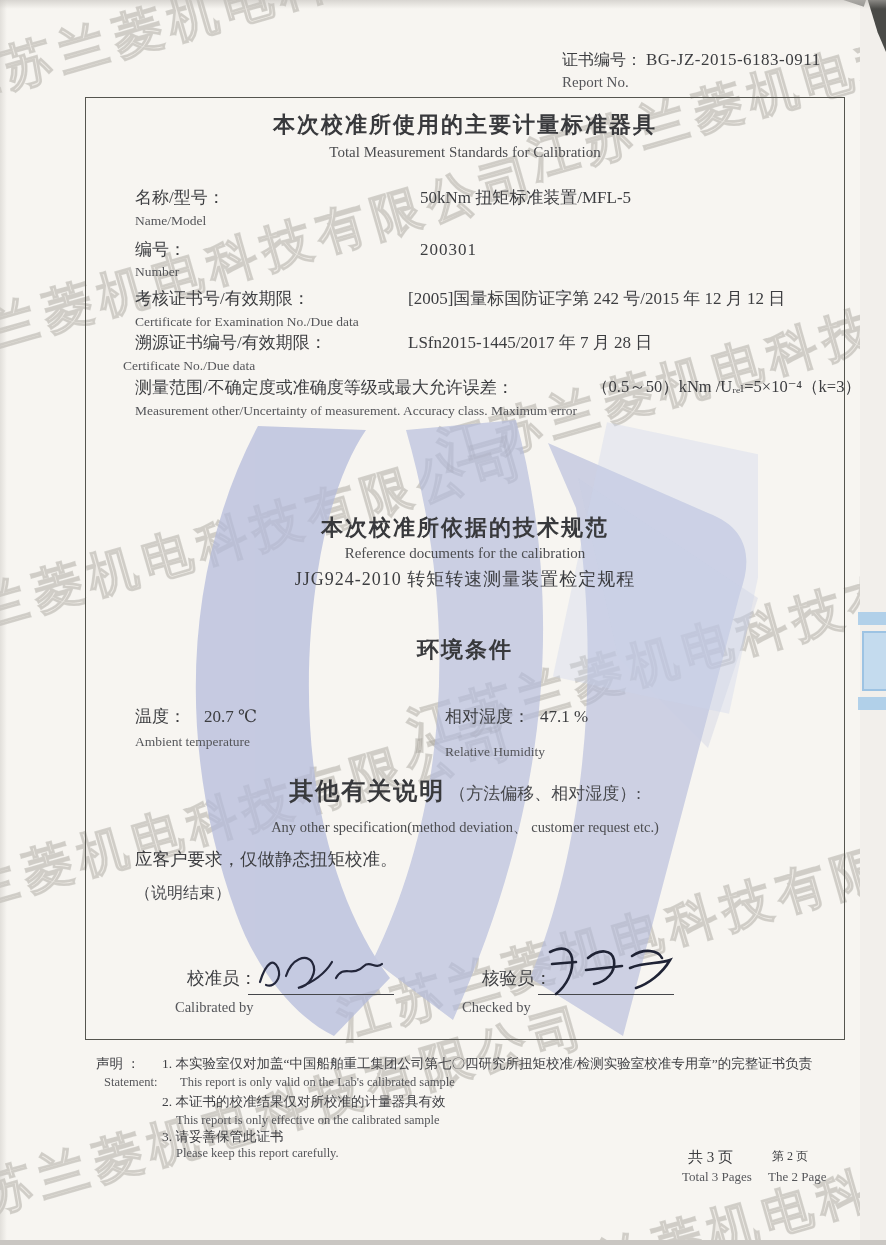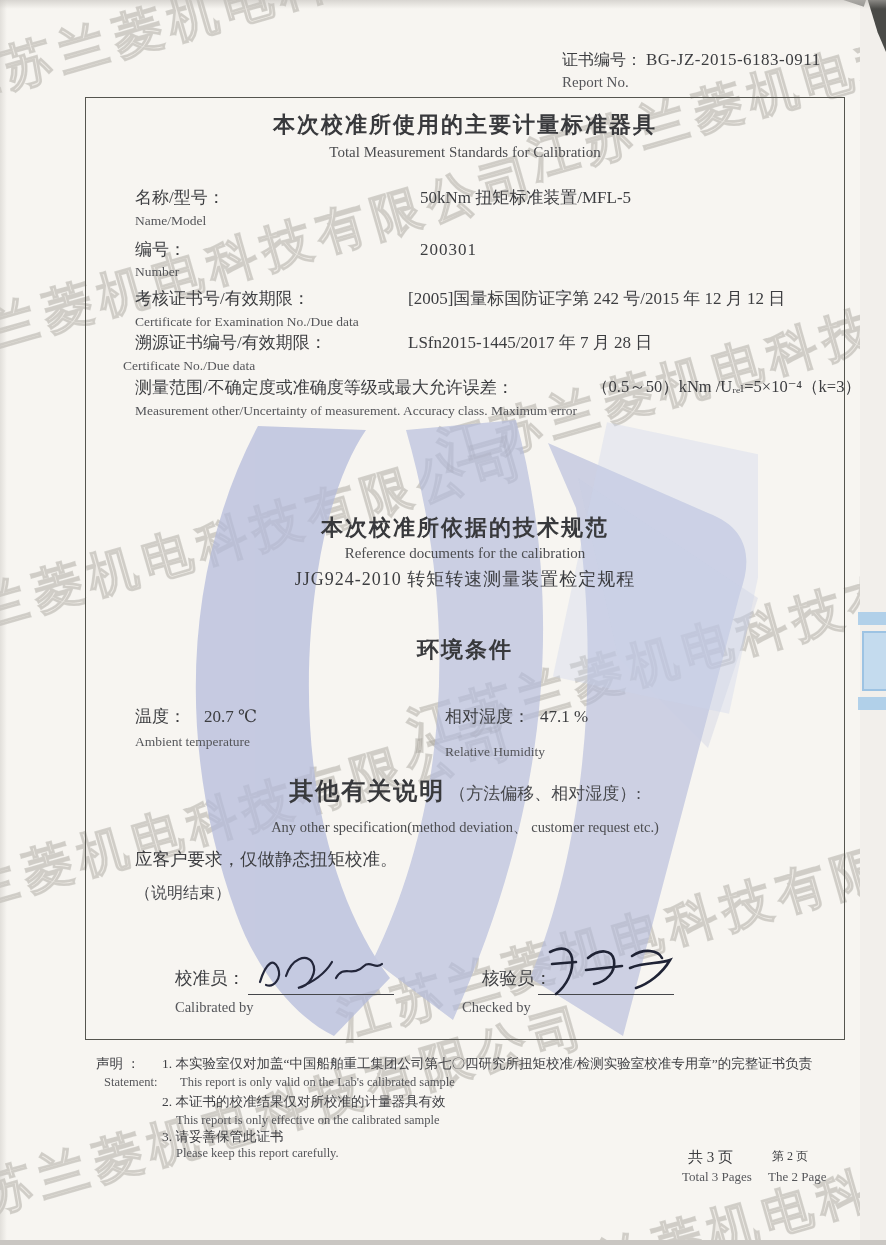--- a/index.html
+++ b/index.html
@@ -132,21 +132,21 @@
   </div>
 
   <div class="abs" style="left:85px;top:775px;width:760px;text-align:center;">
     <span style="font-size:24px;font-weight:bold;letter-spacing:2px;color:#38393c;">其他有关说明</span>
     <span style="font-size:17px;color:#47484c;">（方法偏移、相对湿度）:</span>
   </div>
   <div class="abs title-en" style="left:85px;top:818px;width:760px;text-align:center;font-size:14.5px;">Any other specification(method deviation、 customer request etc.)</div>
   <div class="abs cn-label" style="left:135px;top:847px;font-size:17.5px;">应客户要求，仅做静态扭矩校准。</div>
   <div class="abs cn-label" style="left:135px;top:883px;font-size:16px;color:#4a4b4f;">（说明结束）</div>
 
-  <div class="abs cn-label" style="left:175px;top:966px;font-size:17.5px;">校准员：</div>
+  <div class="abs cn-label" style="left:187px;top:966px;font-size:17.5px;">校准员：</div>
   <div class="sig-line" style="left:248px;top:968px;width:146px;height:26px;"></div>
   <svg class="abs" style="left:252px;top:948px;" width="140" height="48" viewBox="0 0 140 48">
     <g fill="none" stroke="#23263a" stroke-width="2.2" stroke-linecap="round">
       <path d="M8,34 C14,14 22,10 26,20 C30,30 22,40 14,37"></path>
       <path d="M34,28 C40,10 54,6 60,14 C66,24 58,38 46,40 C62,34 74,24 80,14"></path>
       <path d="M84,30 C92,16 100,30 112,18 C118,12 124,22 130,16"></path>
     </g>
   </svg>
   <div class="abs en-label" style="left:175px;top:999px;font-size:14.5px;">Calibrated by</div>
 

